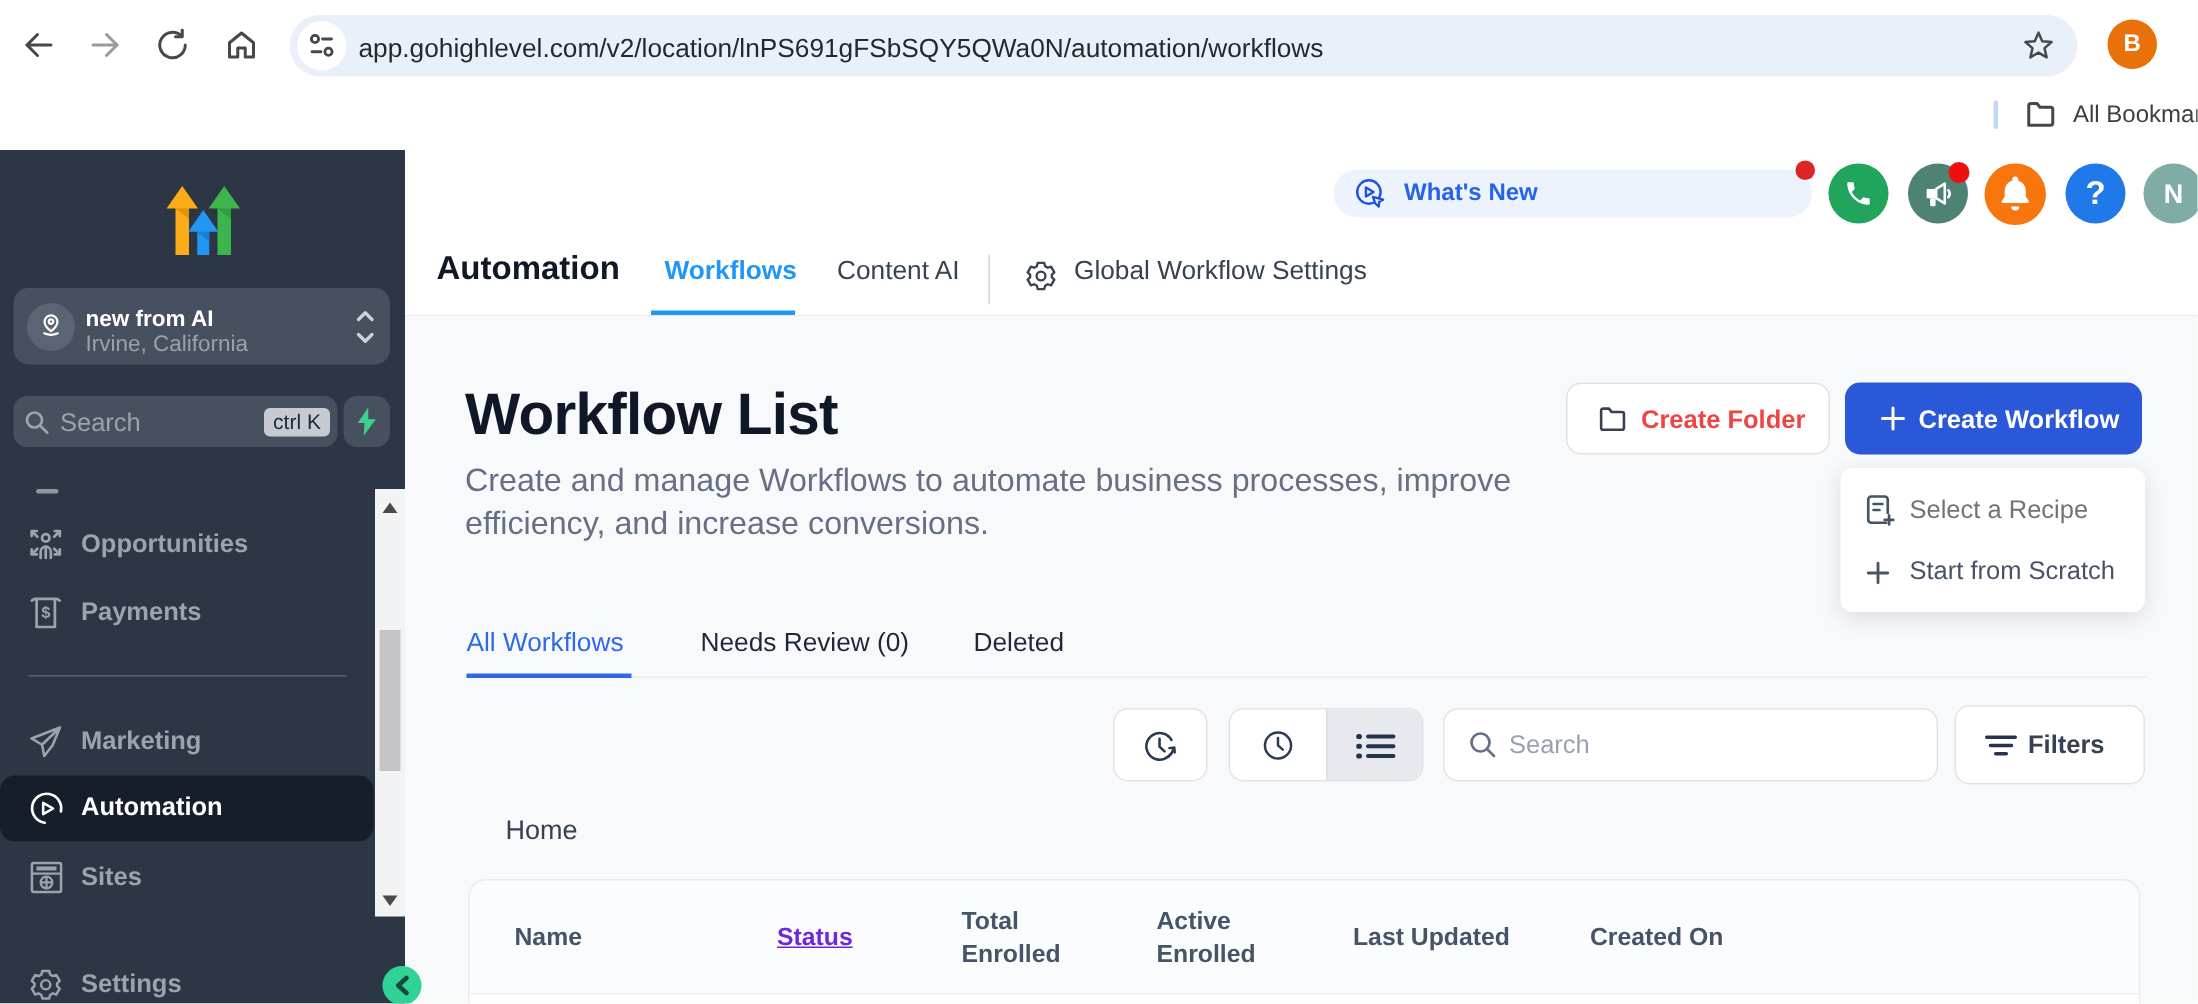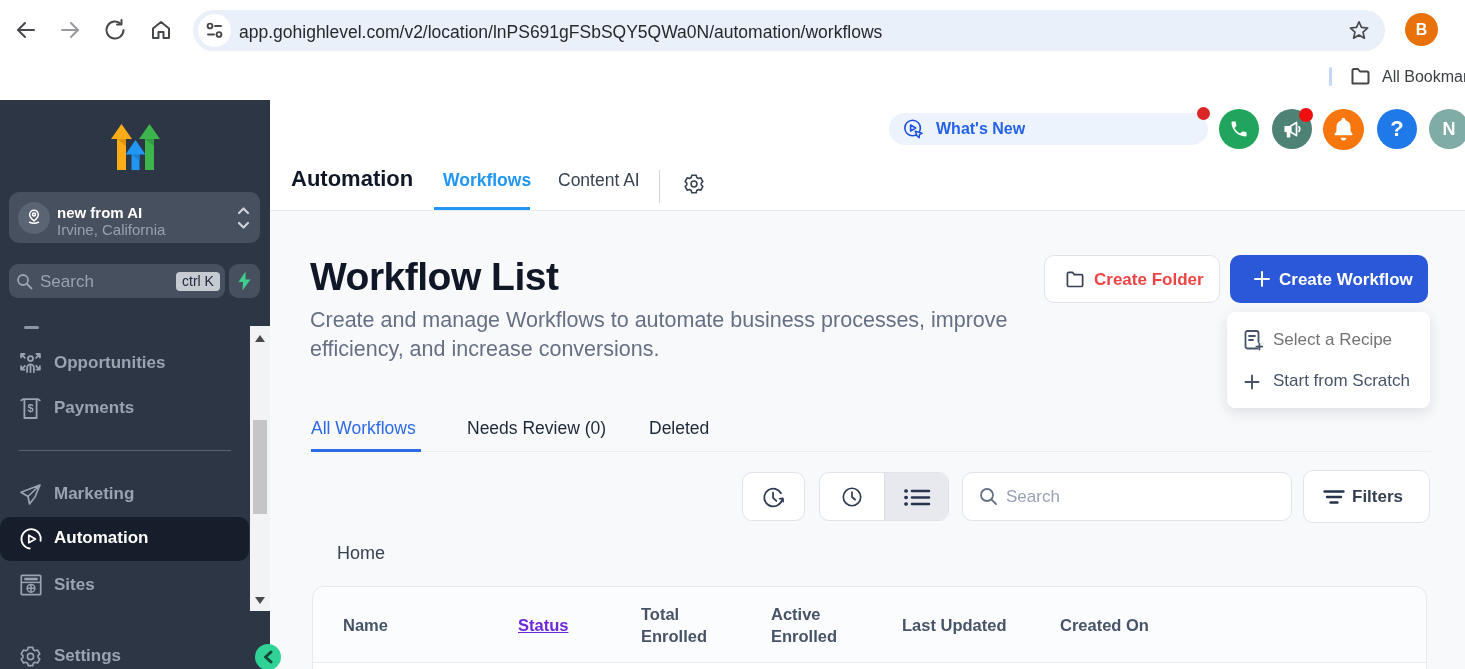--- a/index.html
+++ b/index.html
@@ -190,20 +190,21 @@
 
   <div class="abs" style="left:21px;top:66px;font-size:22px;font-weight:bold;color:#101828;">Automation</div>
   <div class="abs" style="left:173px;top:70px;font-size:17.5px;font-weight:bold;color:#2097f6;">Workflows</div>
   <div class="abs" style="left:164px;top:107px;width:96px;height:3px;background:#2097f6;"></div>
   <div class="abs" style="left:288px;top:70px;font-size:17.5px;color:#384250;">Content AI</div>
   <div class="abs" style="left:389px;top:70px;width:1px;height:33px;background:#d0d5dd;"></div>
   <svg class="abs" style="left:413px;top:73px;" width="22" height="22" viewBox="0 0 24 24" fill="none" stroke="#384250" stroke-width="1.7" stroke-linejoin="round">
     <path d="M9.6 2.5 h4.8 l0.6 2.4 1.9 1.1 2.4-0.8 2.4 4.1 -1.8 1.7 v2 l1.8 1.7 -2.4 4.1 -2.4-0.8 -1.9 1.1 -0.6 2.4 H9.6 L9 19.1 7.1 18 4.7 18.8 2.3 14.7 4.1 13 v-2 L2.3 9.3 4.7 5.2 7.1 6 9 4.9 Z"></path>
     <circle cx="12" cy="12" r="3.2"></circle>
   </svg>
+  <div class="abs" style="left:446px;top:70px;font-size:17.5px;color:#384250;">Global Workflow Settings</div>
 </div>
 
 <div class="abs" style="left:270px;top:211px;width:1195px;height:458px;background:#f8f9fb;">
 
   <div class="abs" style="left:40px;top:95px;font-size:21.5px;color:#667085;line-height:29px;">Create and manage Workflows to automate business processes, improve<br>efficiency, and increase conversions.</div>
   <div class="abs" style="left:40px;top:44px;font-size:39px;font-weight:bold;color:#101828;letter-spacing:-0.5px;">Workflow List</div>
 
   <div class="abs" style="left:774px;top:44px;width:176px;height:48px;border-radius:10px;background:#fff;border:1px solid #dfe3e8;"></div>
   <svg class="abs" style="left:796px;top:60px;" width="19" height="17" viewBox="0 0 19 17" fill="none" stroke="#364152" stroke-width="1.8" stroke-linejoin="round">
     <path d="M1.5 15 V2.8 a1.3 1.3 0 0 1 1.3-1.3 H7 l1.8 2.3 h7.4 a1.3 1.3 0 0 1 1.3 1.3 V15 a1.3 1.3 0 0 1-1.3 1.3 H2.8 A1.3 1.3 0 0 1 1.5 15 Z" transform="scale(0.95)"></path>

